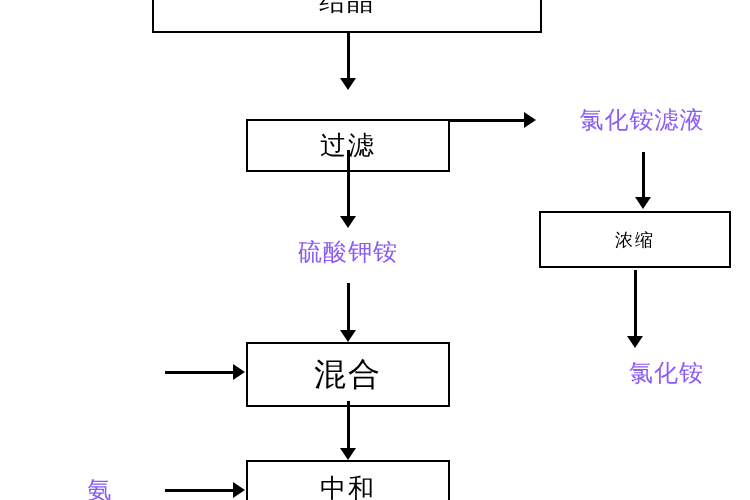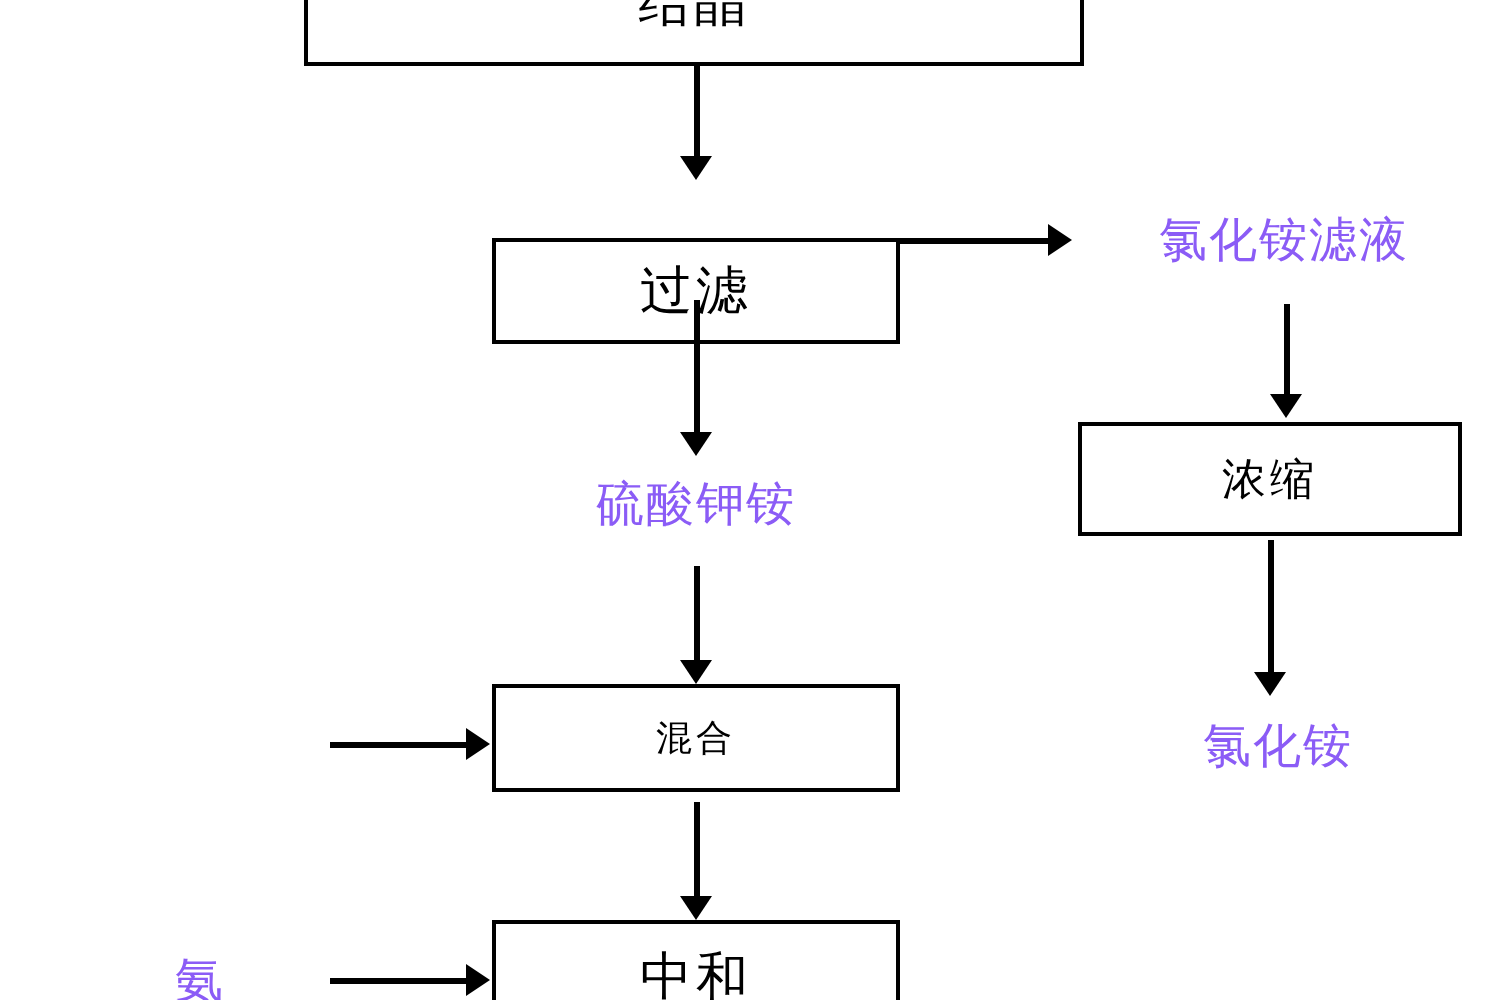--- a/index.html
+++ b/index.html
@@ -104,21 +104,21 @@
 
   <div class="label" style="left:536px; top:102px; width:212px; height:36px; font-size:24px;">
     <span>氯化铵滤液</span>
   </div>
 
   <div class="arrow-v" style="left:634px; top:152px; width:18px; height:57px;">
     <div class="shaft" style="height:46px;"></div>
     <div class="head"></div>
   </div>
 
-  <div class="node" style="left:539px; top:211px; width:192px; height:57px; font-size:22px;">
+  <div class="node" style="left:539px; top:211px; width:192px; height:57px; font-size:18px;">
     <span>浓缩</span>
   </div>
 
   <div class="arrow-v" style="left:339px; top:150px; width:18px; height:78px;">
     <div class="shaft" style="height:66px;"></div>
     <div class="head"></div>
   </div>
 
   <div class="label" style="left:262px; top:234px; width:172px; height:36px; font-size:24px;font-family:Liberation Serif, serif;">
     <span>硫酸钾铵</span>
@@ -127,31 +127,31 @@
   <div class="arrow-v" style="left:339px; top:283px; width:18px; height:59px;">
     <div class="shaft" style="height:48px;"></div>
     <div class="head"></div>
   </div>
 
   <div class="arrow-v" style="left:626px; top:270px; width:18px; height:78px;">
     <div class="shaft" style="height:66px;"></div>
     <div class="head"></div>
   </div>
 
-  <div class="label" style="left:574px; top:355px; width:130px; height:36px; font-size:24px;">
+  <div class="label" style="left:574px; top:355px; width:130px; height:36px; font-size:24px;justify-content:flex-end;">
     <span>氯化铵</span>
   </div>
 
 
   <div class="arrow-h" style="left:165px; top:363px; width:80px; height:18px;">
     <div class="shaft" style="width:69px;"></div>
     <div class="head"></div>
   </div>
 
-  <div class="node" style="left:246px; top:342px; width:204px; height:54px; font-size:18px;">
+  <div class="node" style="left:246px; top:342px; width:204px; height:65px; font-size:32px;">
     <span>混合</span>
   </div>
 
   <div class="arrow-v" style="left:339px; top:401px; width:18px; height:59px;">
     <div class="shaft" style="height:48px;"></div>
     <div class="head"></div>
   </div>
 
   <div class="label" style="left:70px; top:472px; width:60px; height:36px; font-size:24px;">
     <span>氨</span>

